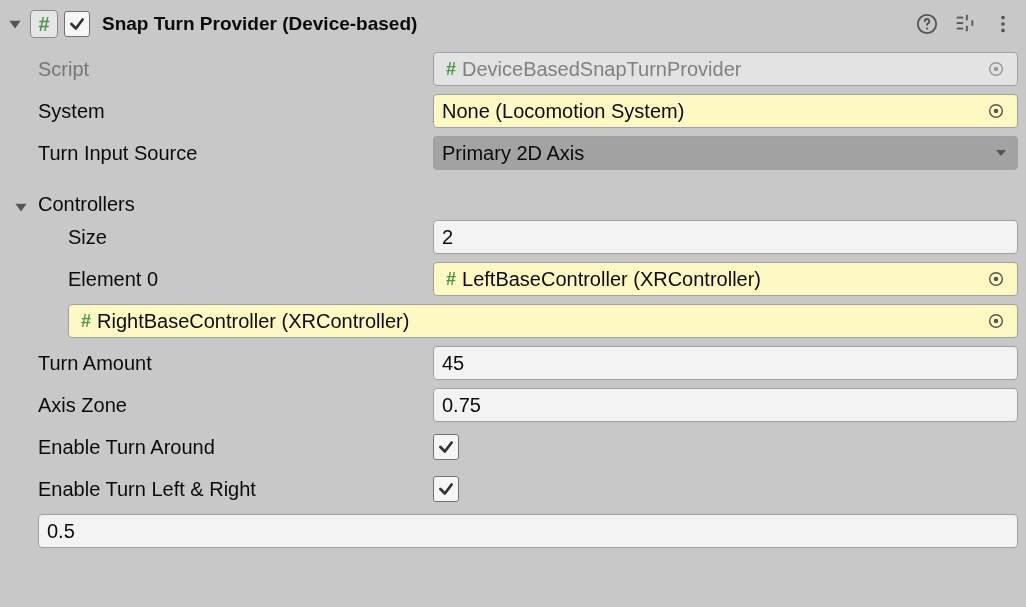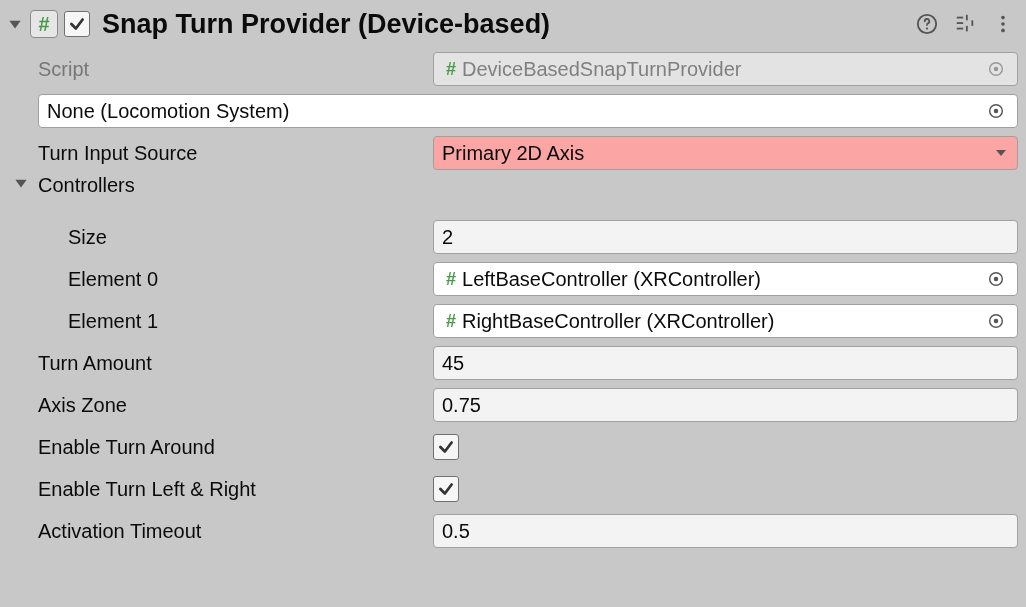--- a/index.html
+++ b/index.html
@@ -35,51 +35,51 @@
   .hash-mark-small { font-weight:700; color:#4a9a4a; font-size:18px; margin:0 6px 0 4px;}
   .checkbox {
     width: 26px; height: 26px;
     border: 1px solid #707070;
     border-radius: 3px;
     background:#f6f6f6;
     display:flex; align-items:center; justify-content:center;
     cursor:pointer;
   }
   .checkbox svg { width:18px; height:18px; display:block; }
-  .header-title { font-weight:700; font-size:27px; margin-left:6px; flex: 1 1 auto; }
+  .header-title { font-weight:700; font-size:19px; margin-left:6px; flex: 1 1 auto; }
   .header-icons { display:flex; gap:16px; align-items:center; padding-right:6px;}
   .header-icons svg { width:22px; height:22px; fill:#555; display:block; }
   .row {
     display:flex;
     align-items:center;
     height:42px;
     padding-left: 36px;
   }
   .row.indent-1 { padding-left: 36px; }
   .row.indent-2 { padding-left: 66px; }
   .row .label { width: 395px; flex:0 0 auto; }
   .row.indent-1 .label { width: 395px; }
   .row.indent-2 .label { width: 365px; }
   .row .label.disabled { color:#777; }
-  .inline-foldout { display:flex; align-items:flex-start; gap:4px; padding-left:10px; height:42px;}
+  .inline-foldout { display:flex; align-items:flex-end; gap:4px; padding-left:10px; height:42px;}
   .inline-foldout .label { margin-left:4px; }
   .field {
     flex:1 1 auto;
     height:34px;
     border:1px solid #a0a0a0;
     border-radius:4px;
-    background:#fca5a5;
+    background:#a3a3a3;
     display:flex;
     align-items:center;
     padding:0 8px;
     margin-right:6px;
     position:relative;
   }
   .field.textlike { background:#f3f3f3; }
-  .field.objref { background:#ffffff; }
+  .field.objref { background:#fef9c3; }
   .field.objref.disabled { background:#e3e3e3; color:#808080; }
   .field .value { flex:1 1 auto; white-space:nowrap; overflow:hidden; }
   .field .target-btn {
     width:26px; height:26px;
     display:flex; align-items:center; justify-content:center;
     cursor:pointer;
     color:#555;
   }
   .field .target-btn.disabled { color:#999; cursor:default;}
   .field .target-btn svg { width:18px; height:18px; }
@@ -145,20 +145,21 @@
       <span class="target-btn disabled">
         <svg viewBox="0 0 20 20">
             <circle cx="10" cy="10" r="7" fill="none" stroke="currentColor" stroke-width="1.6"></circle>
             <circle cx="10" cy="10" r="2.5" fill="currentColor"></circle>
           </svg>
       </span>
     </div>
   </div>
 
   <div class="row indent-1">
+    <span class="label">System</span>
     <div class="field objref">
       <span class="value">None (Locomotion System)</span>
       <span class="target-btn">
         <svg viewBox="0 0 20 20">
             <circle cx="10" cy="10" r="7" fill="none" stroke="currentColor" stroke-width="1.6"></circle>
             <circle cx="10" cy="10" r="2.5" fill="currentColor"></circle>
           </svg>
       </span>
     </div>
   </div>
@@ -199,21 +200,20 @@
       <span class="target-btn">
         <svg viewBox="0 0 20 20">
             <circle cx="10" cy="10" r="7" fill="none" stroke="currentColor" stroke-width="1.6"></circle>
             <circle cx="10" cy="10" r="2.5" fill="currentColor"></circle>
           </svg>
       </span>
     </div>
   </div>
 
   <div class="row indent-2">
-    <span class="label">Element 1</span>
     <div class="field objref">
       <span class="hash-mark-small">#</span>
       <span class="value">RightBaseController (XRController)</span>
       <span class="target-btn">
         <svg viewBox="0 0 20 20">
             <circle cx="10" cy="10" r="7" fill="none" stroke="currentColor" stroke-width="1.6"></circle>
             <circle cx="10" cy="10" r="2.5" fill="currentColor"></circle>
           </svg>
       </span>
     </div>
@@ -249,19 +249,18 @@
     <div class="cb-cell">
       <span class="checkbox">
         <svg viewBox="0 0 16 16">
             <polyline points="3,8 7,12 13,4" fill="none" stroke="#333" stroke-width="2.4" stroke-linecap="round" stroke-linejoin="round"></polyline>
           </svg>
       </span>
     </div>
   </div>
 
   <div class="row indent-1">
-    <span class="label">Activation Timeout</span>
     <div class="field textlike">
       <span class="value">0.5</span>
     </div>
   </div>
 
 </div>
 
 </body></html>

